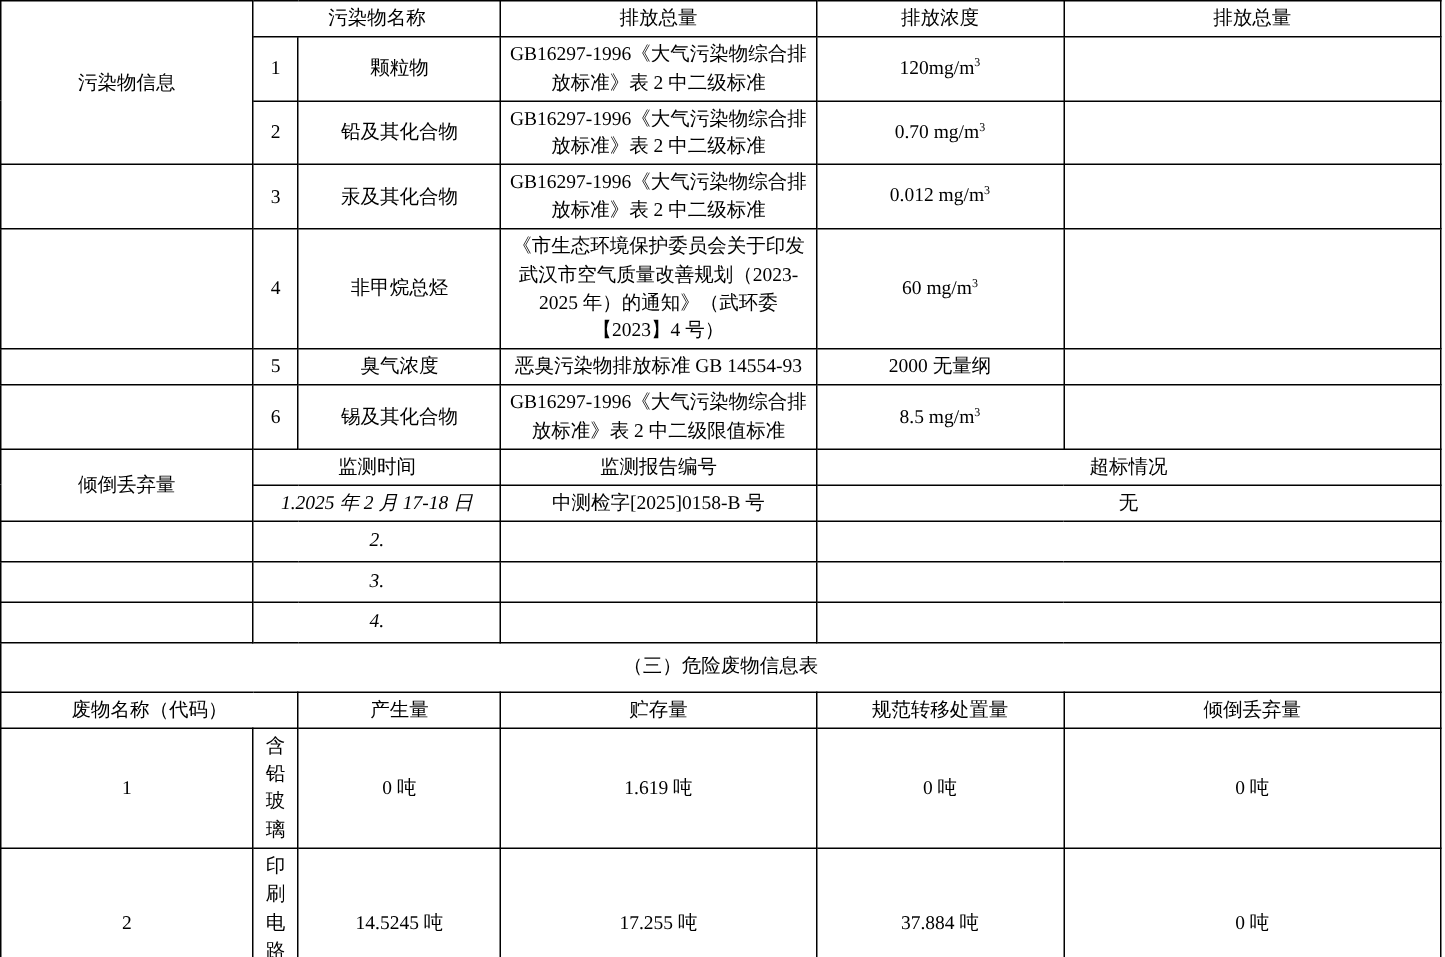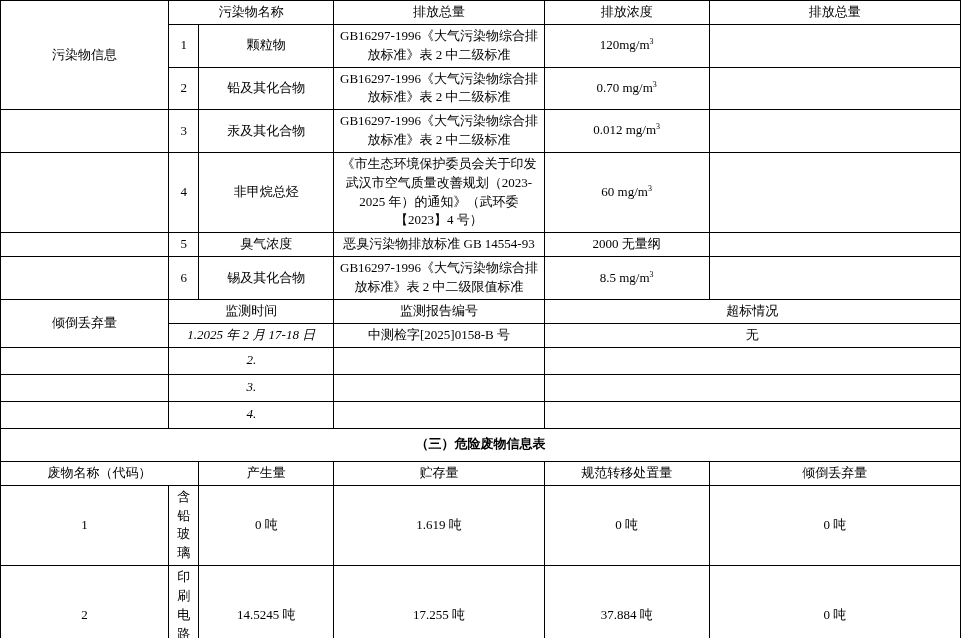--- a/index.html
+++ b/index.html
@@ -55,21 +55,20 @@
     font-size: 12.5px;
   }
   sup {
     font-size: 8px;
     vertical-align: super;
   }
   .sec-title {
     text-align: left;
     padding-left: 6px;
     font-size: 13.5px;
-    font-weight: bold;
   }
   .mon-time {
     text-align: left;
     padding-left: 6px;
     font-style: italic;
   }
   .waste-name {
     text-align: left;
     padding-left: 6px;
     margin-top: 16px;

